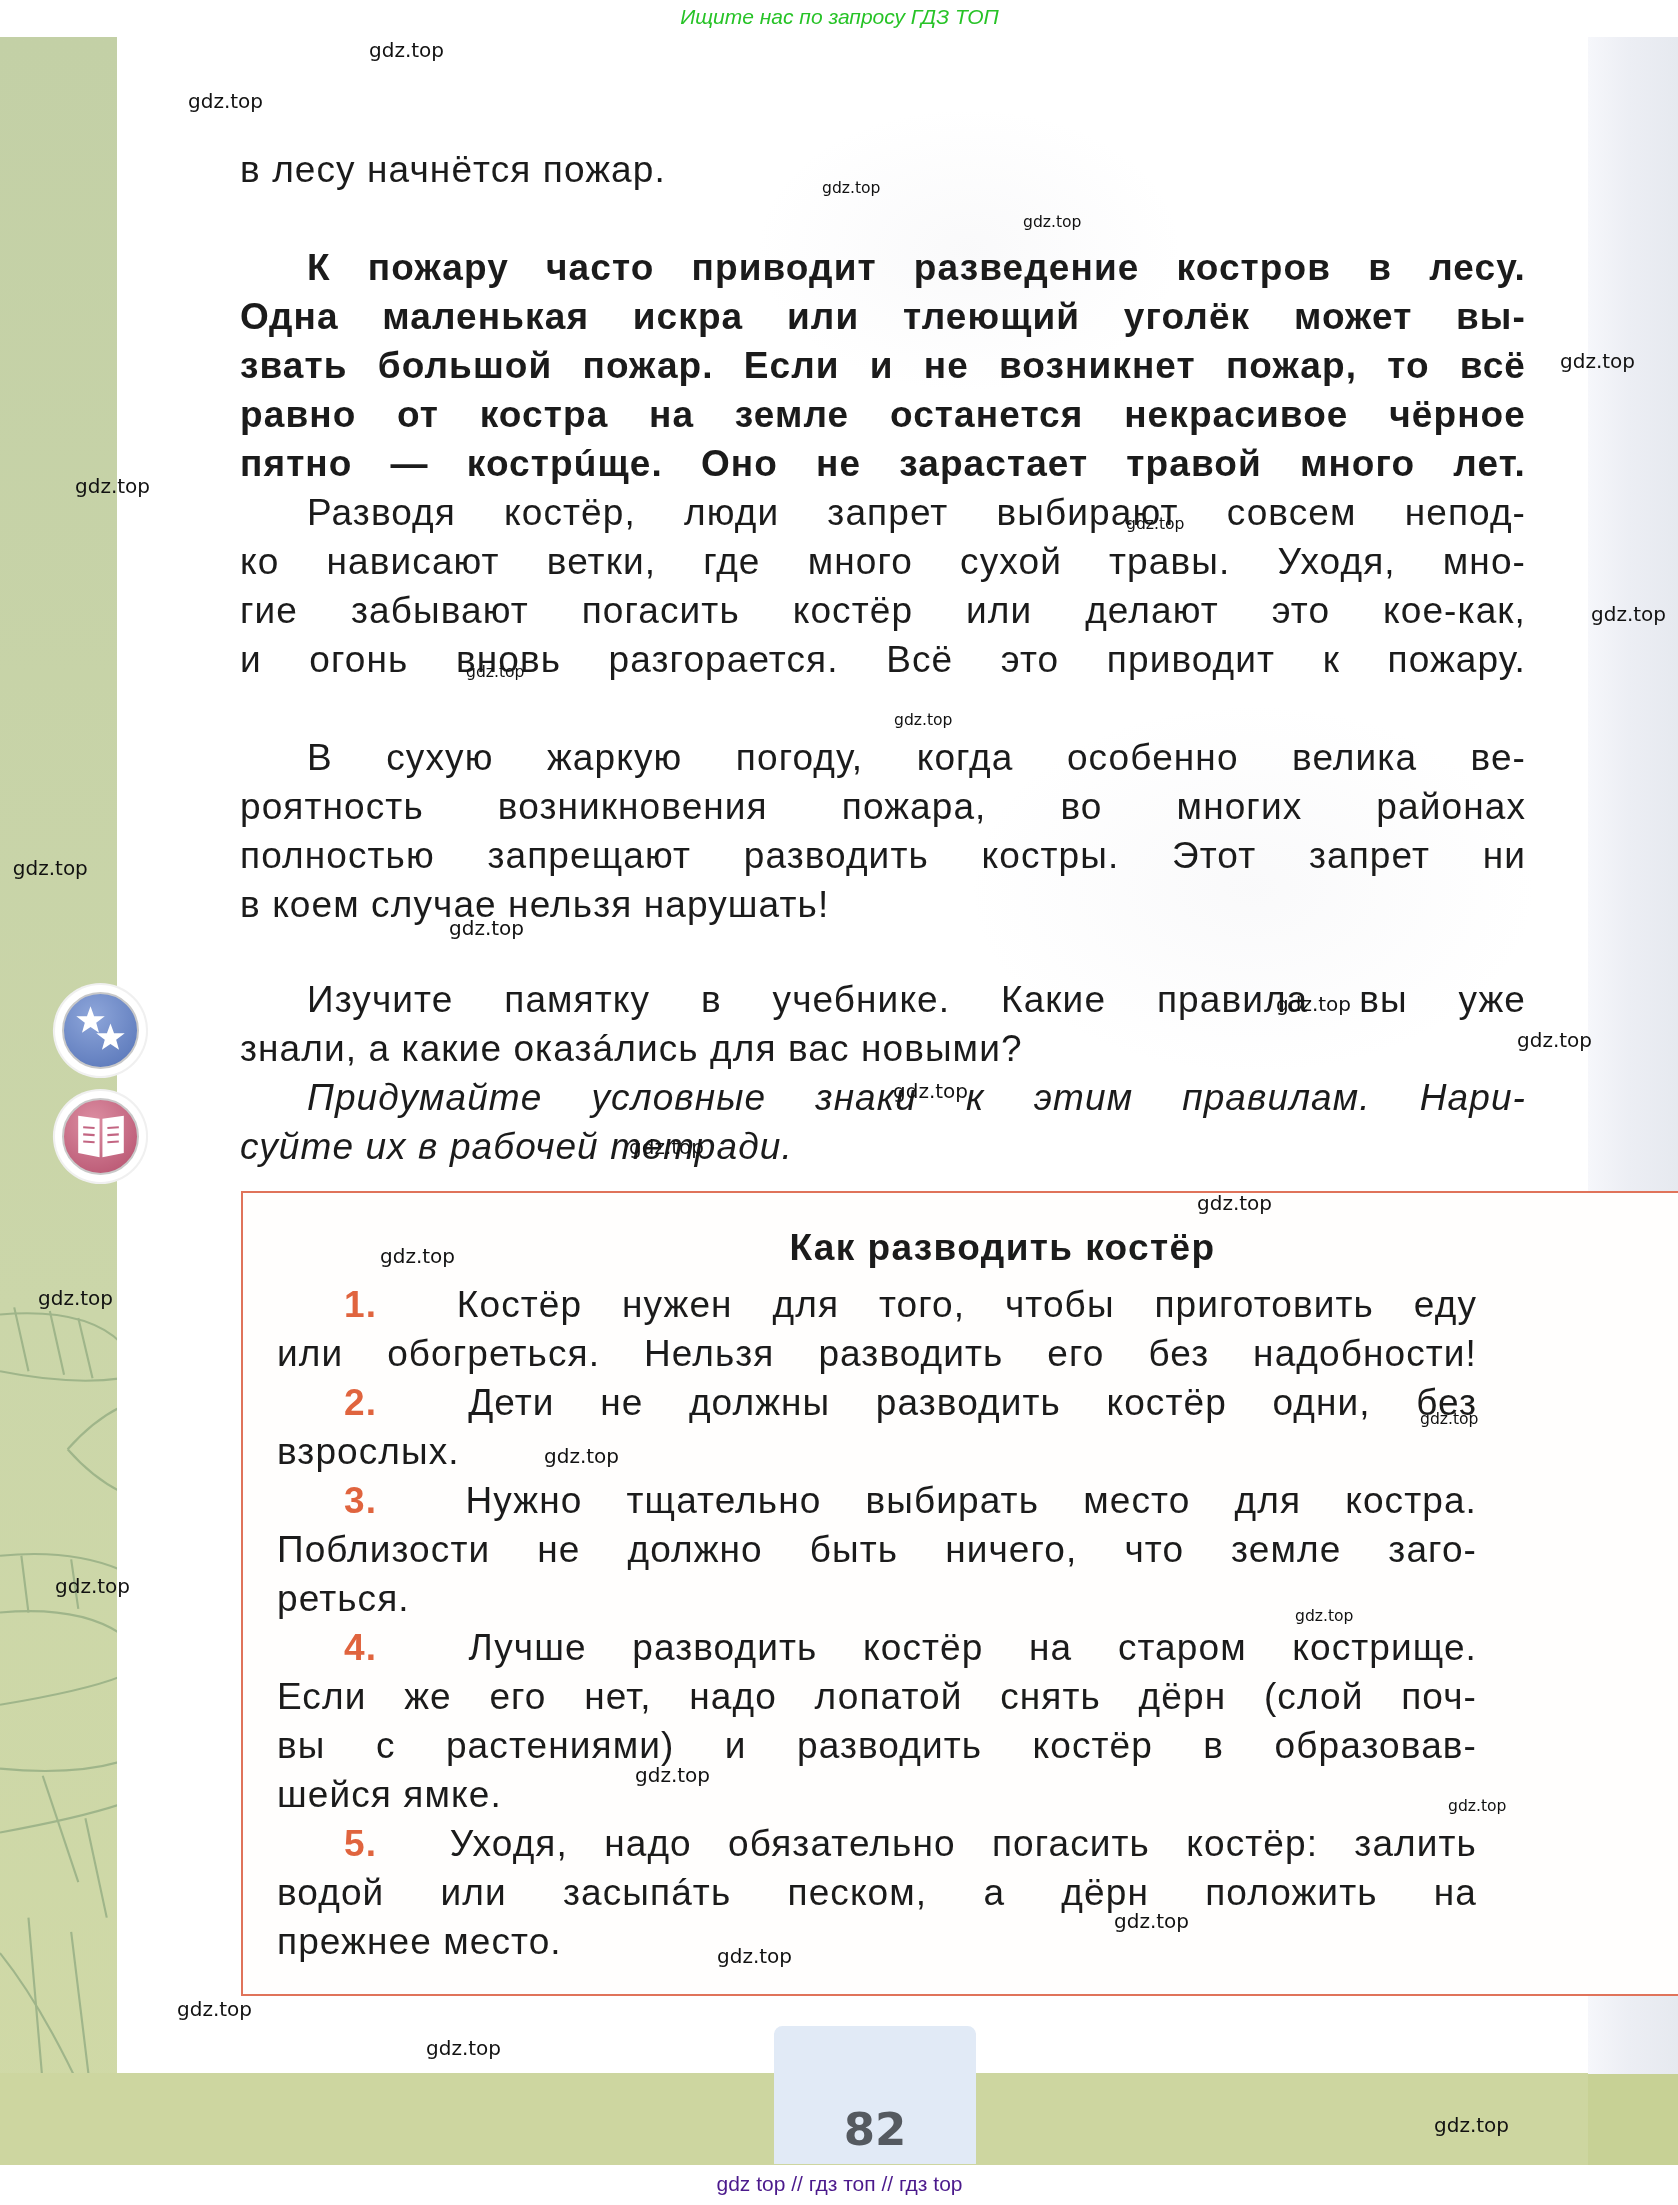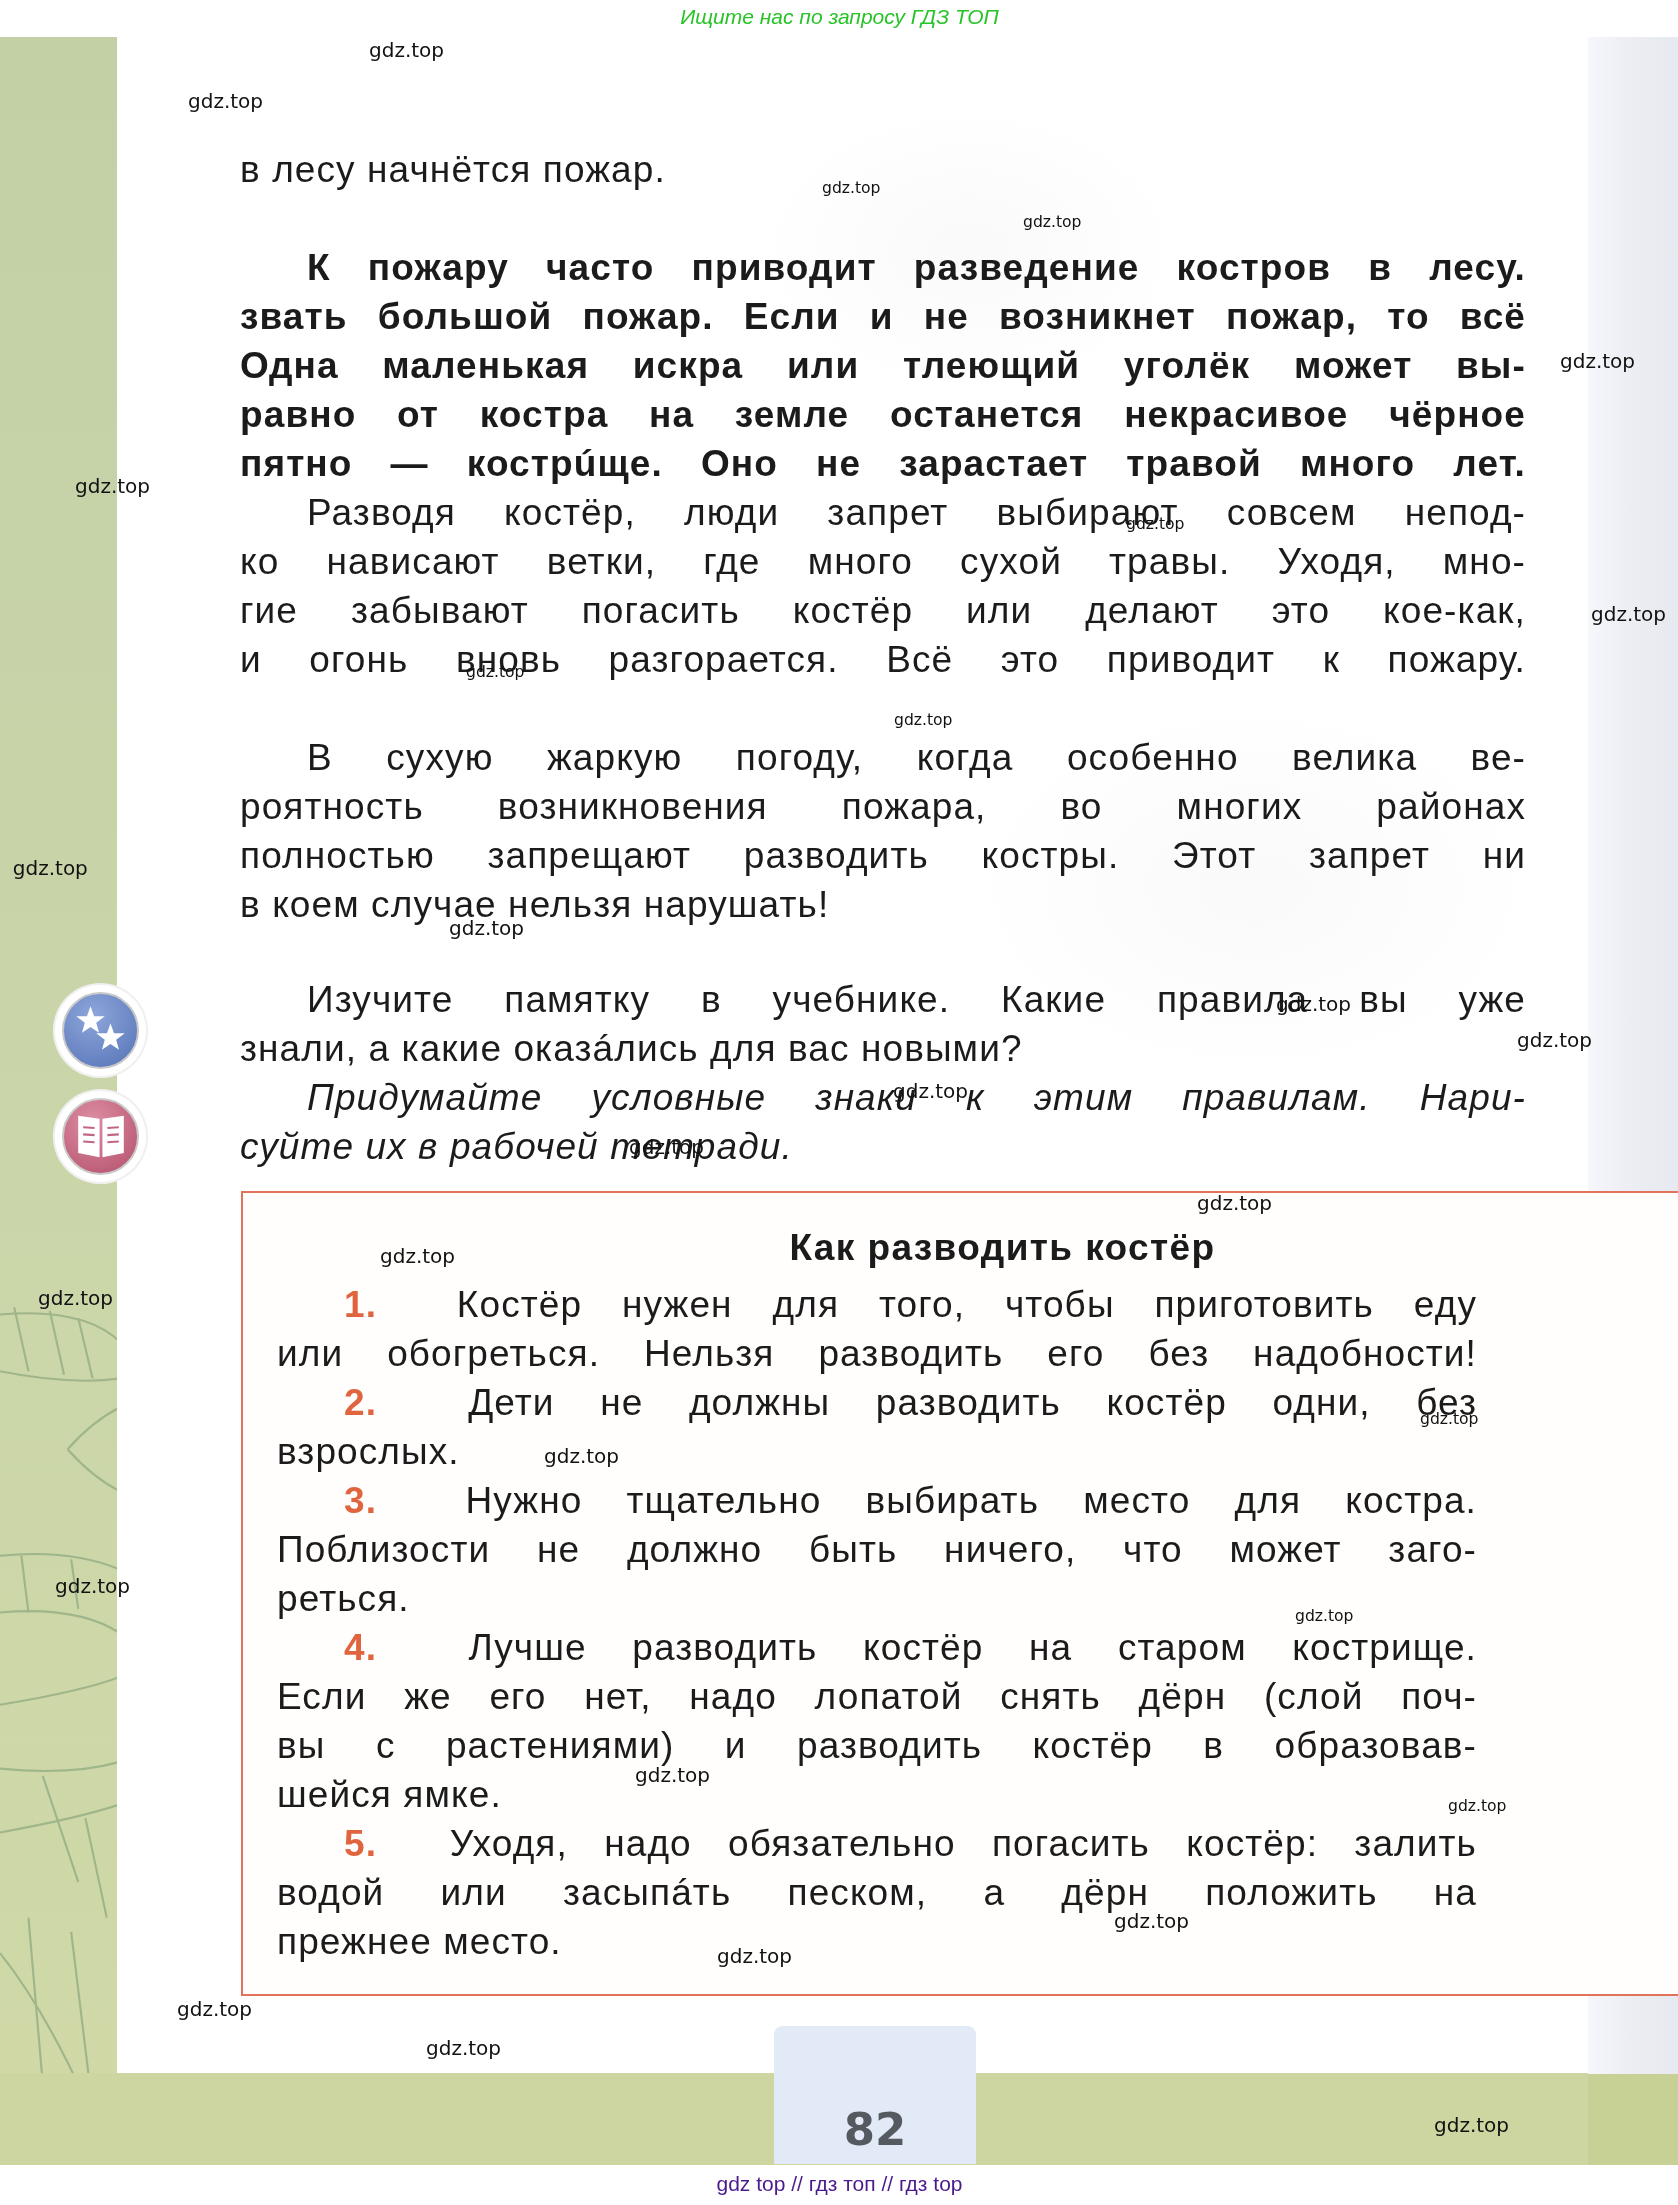--- a/index.html
+++ b/index.html
@@ -140,22 +140,22 @@
 
   <div class="page">
     <div class="ghost"></div>
 
     <div class="text-block" style="top:108px;">
       <span class="line last">в лесу начнётся пожар.</span>
     </div>
 
     <div class="text-block" style="top:206px;font-weight:bold;">
       <span class="line indent">К пожару часто приводит разведение костров в лесу.</span>
+      <span class="line">Одна маленькая искра или тлеющий уголёк может вы-</span>
       <span class="line">звать большой пожар. Если и не возникнет пожар, то всё</span>
-      <span class="line">Одна маленькая искра или тлеющий уголёк может вы-</span>
       <span class="line">равно от костра на земле останется некрасивое чёрное</span>
       <span class="line">пятно — кострúще. Оно не зарастает травой много лет.</span>
     </div>
 
     <div class="text-block" style="top:451px;">
       <span class="line indent">Разводя костёр, люди запрет выбирают совсем непод-</span>
       <span class="line">ко нависают ветки, где много сухой травы. Уходя, мно-</span>
       <span class="line">гие забывают погасить костёр или делают это кое-как,</span>
       <span class="line">и огонь вновь разгорается. Всё это приводит к пожару.</span>
     </div>
@@ -181,21 +181,21 @@
       <div class="rules-title">Как разводить костёр</div>
       <div class="rules-text">
 
         <span class="line indent"><span class="rule-num">1.</span>&nbsp;&nbsp;<span>Костёр нужен для того, чтобы приготовить еду</span></span>
         <span class="line">или обогреться. Нельзя разводить его без надобности!</span>
 
         <span class="line indent"><span class="rule-num">2.</span>&nbsp;&nbsp;<span>Дети не должны разводить костёр одни, без</span></span>
         <span class="line last">взрослых.</span>
 
         <span class="line indent"><span class="rule-num">3.</span>&nbsp;&nbsp;<span>Нужно тщательно выбирать место для костра.</span></span>
-        <span class="line">Поблизости не должно быть ничего, что может заго-</span>
+        <span class="line">Поблизости не должно быть ничего, что земле заго-</span>
         <span class="line last">реться.</span>
 
         <span class="line indent"><span class="rule-num">4.</span>&nbsp;&nbsp;<span>Лучше разводить костёр на старом кострище.</span></span>
         <span class="line">Если же его нет, надо лопатой снять дёрн (слой поч-</span>
         <span class="line">вы с растениями) и разводить костёр в образовав-</span>
         <span class="line last">шейся ямке.</span>
 
         <span class="line indent"><span class="rule-num">5.</span>&nbsp;&nbsp;<span>Уходя, надо обязательно погасить костёр: залить</span></span>
         <span class="line">водой или засыпáть песком, а дёрн положить на</span>
         <span class="line last">прежнее место.</span>

